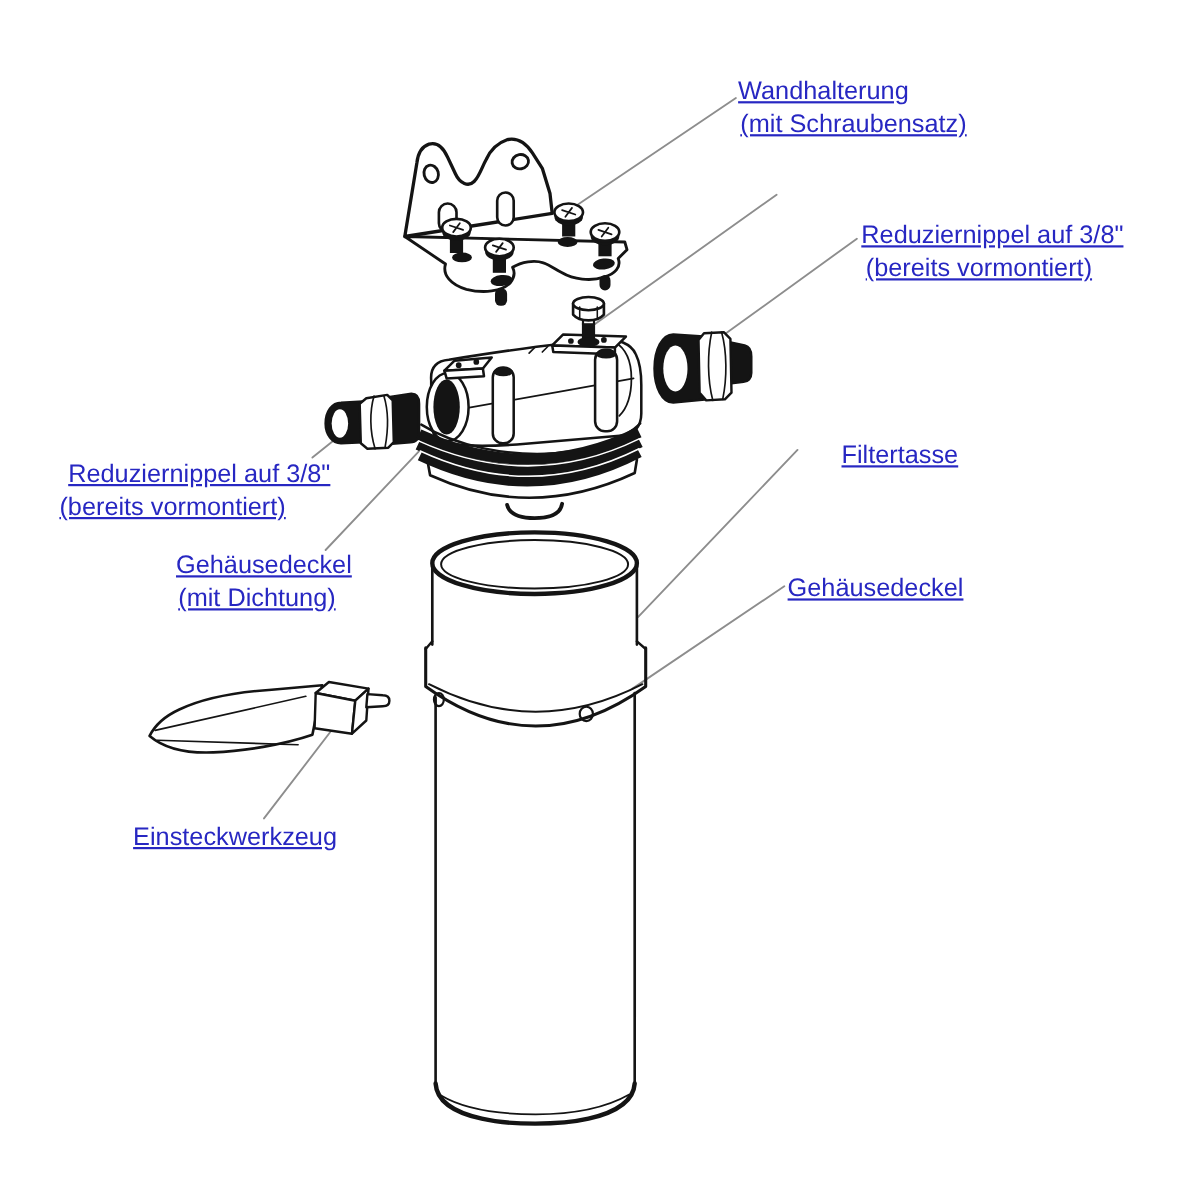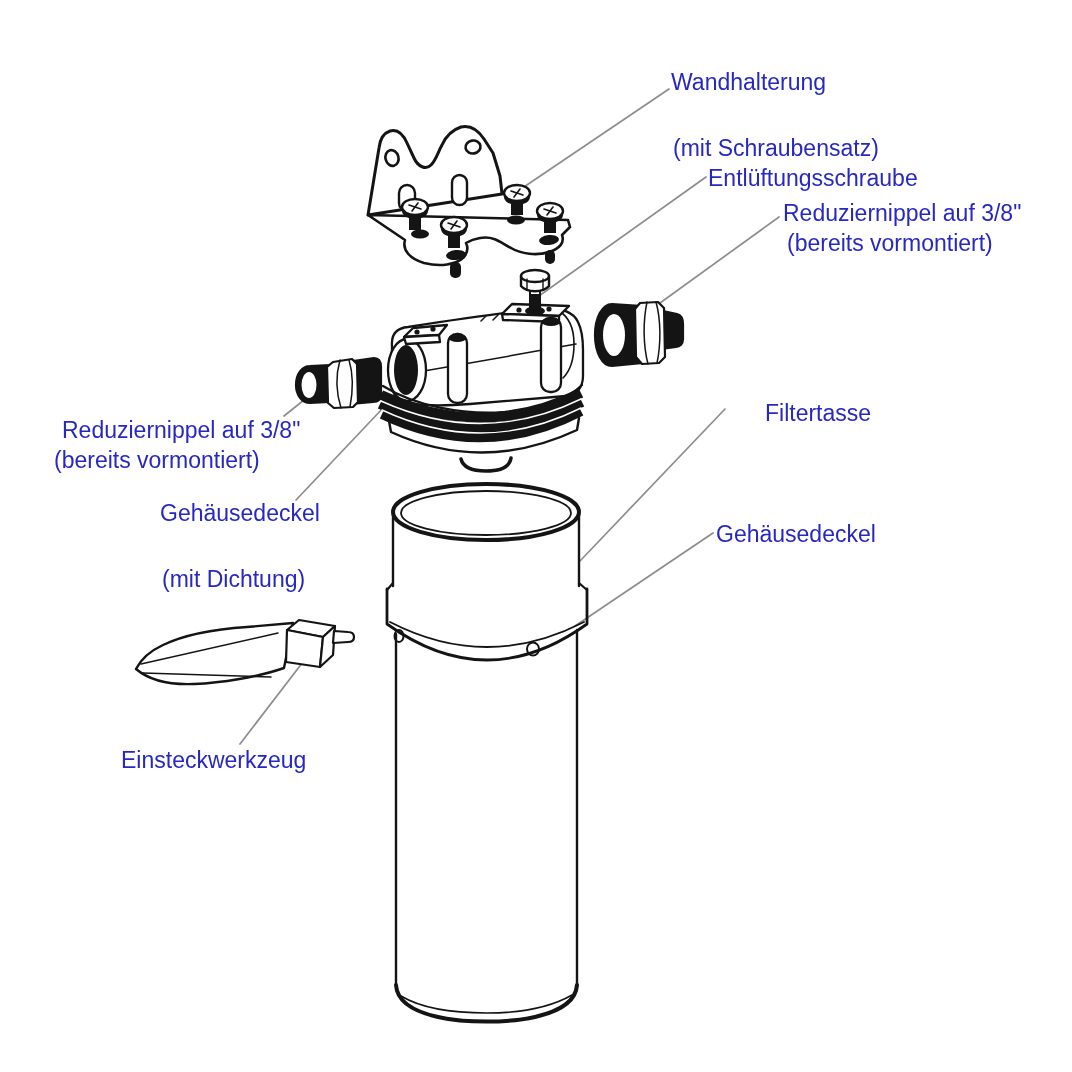--- a/index.html
+++ b/index.html
@@ -9,25 +9,26 @@
     background:#ffffff;
     overflow:hidden;
     font-family:"Liberation Sans", sans-serif;
   }
   .stage svg{position:absolute;left:0;top:0;}
   .lbl{
     position:absolute;
     color:#2727c2;
     font:400 23px/30px "Liberation Sans", sans-serif;
     white-space:nowrap;
+    text-decoration:underline;
   }
   .ln{display:block;}
   .ind8{margin-left:-8px;}
   .ind4{margin-left:4px;}
-  .ind2{margin-left:2px;margin-top:36px;}
+  .ind2{margin-left:2px;}
 </style>
 </head>
 <body>
 
 <div class="stage">
 
   <svg width="1072" height="1072" viewBox="0 0 1072 1072">
 
     <g stroke="#8d8d8d" stroke-width="1.7" fill="none" stroke-linecap="round">
       <line x1="669" y1="89" x2="518" y2="191"></line>
@@ -183,23 +184,20 @@
       <path fill="#ffffff" stroke-width="2.2" d="M 323,637 L 335,626 L 333,655 L 320,667 Z"></path>
       <path fill="#ffffff" stroke-width="2.2" d="M 334,631 L 348,632 C 352,632 354,634 354,637 C 354,640 352,642 348,642 L 333,643 Z"></path>
     </g>
   </svg>
 
   <div class="lbl" style="left:671px;top:67px">
     <span class="ln">Wandhalterung</span>
     <span class="ln ind2">(mit Schraubensatz)</span>
   </div>
 
-  <div class="lbl" style="left:708px;top:163px">
-    <span class="ln">Entlüftungsschraube</span>
-  </div>
 
   <div class="lbl" style="left:783px;top:198px">
     <span class="ln">Reduziernippel auf 3/8"</span>
     <span class="ln ind4">(bereits vormontiert)</span>
   </div>
 
   <div class="lbl" style="left:765px;top:398px">
     <span class="ln">Filtertasse</span>
   </div>
 

